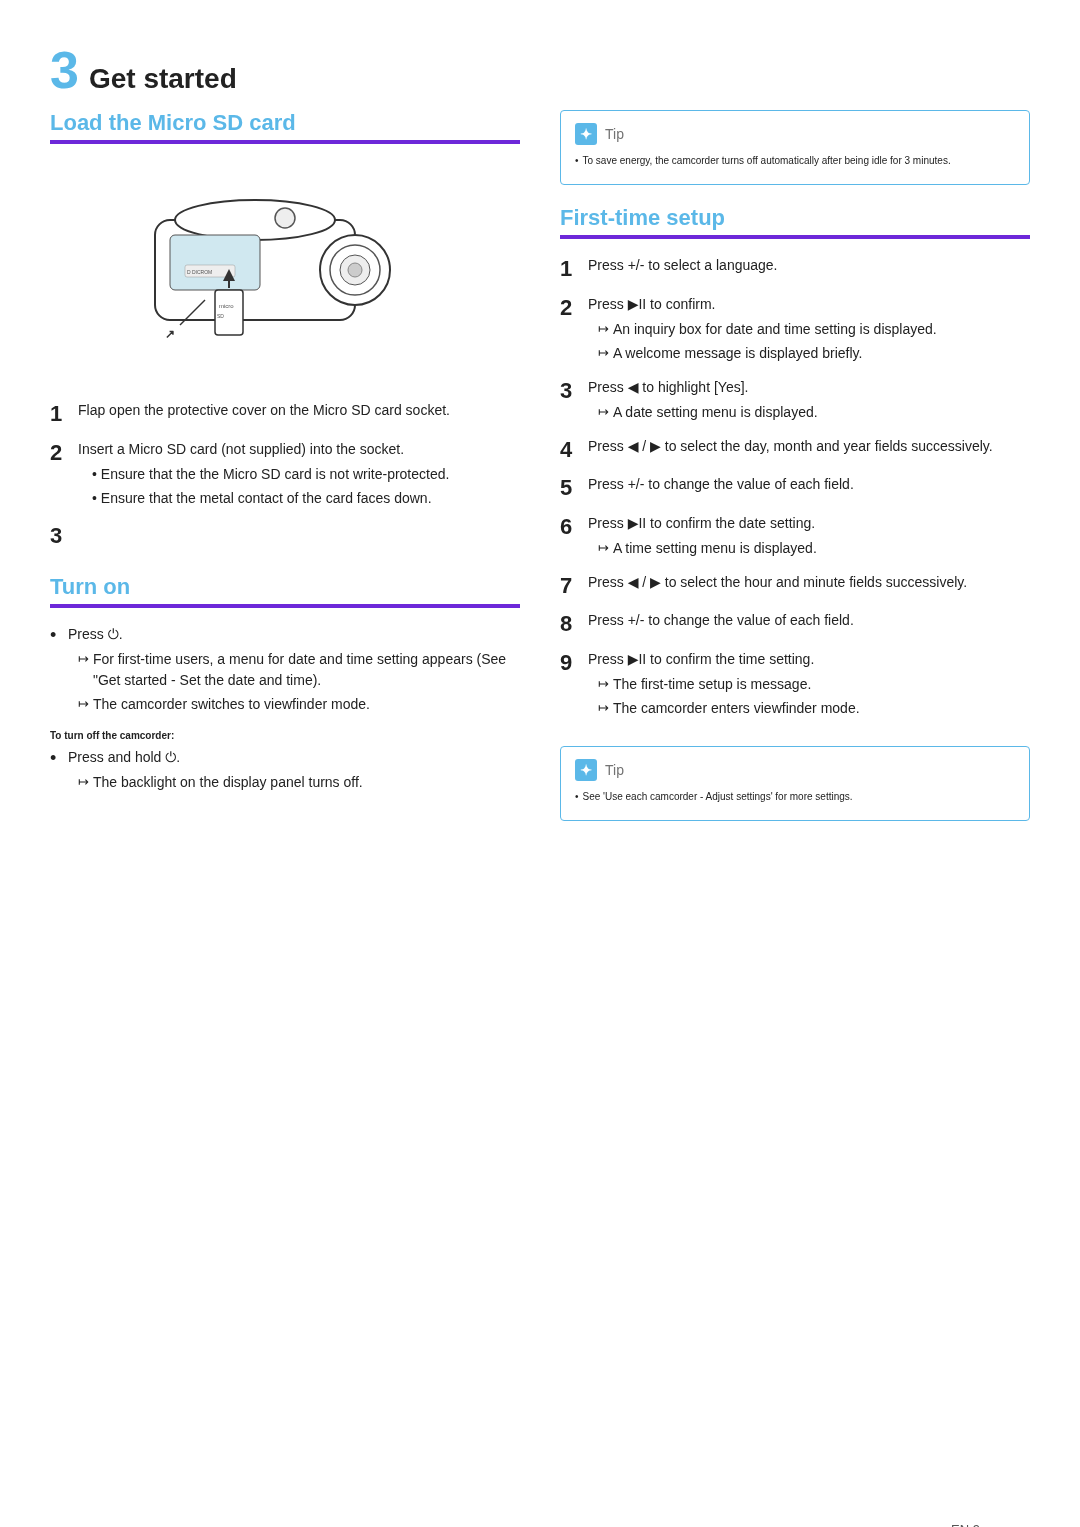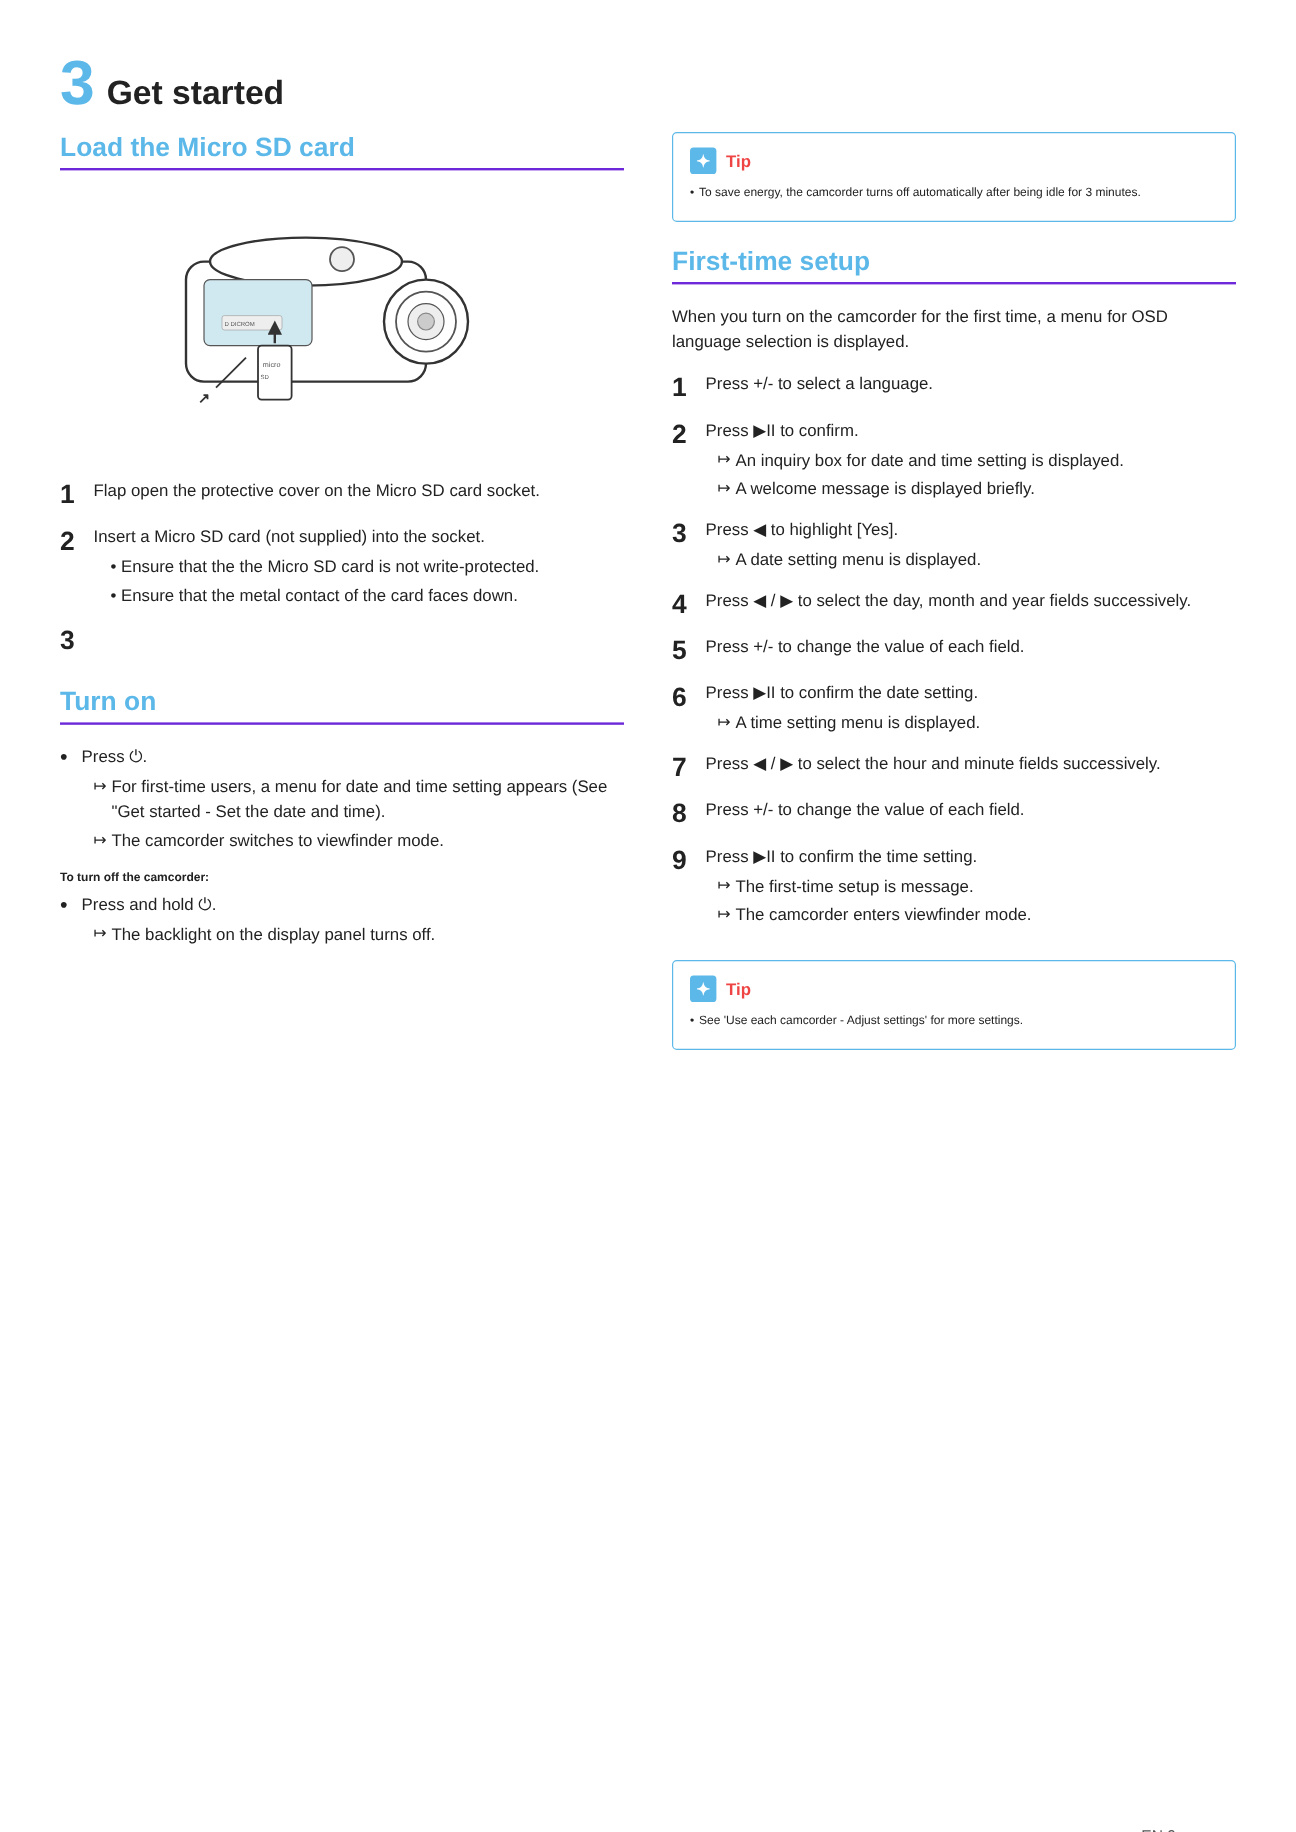--- a/index.html
+++ b/index.html
@@ -24,21 +24,21 @@
       font-size: 52px;
       font-weight: bold;
       margin-right: 10px;
     }
 
     
     .section-heading {
       font-size: 22px;
       font-weight: bold;
       color: #5bb8e8;
-      border-bottom: 2px solid #6d28d9;
+      border-bottom: 4px solid #6d28d9;
       padding-bottom: 4px;
       margin-bottom: 16px;
     }
 
     
     .numbered-list {
       list-style: none;
       padding: 0;
       margin: 0;
     }
@@ -127,22 +127,22 @@
       display: inline-flex;
       align-items: center;
       justify-content: center;
       color: white;
       font-weight: bold;
       font-size: 14px;
       border-radius: 3px;
       margin-right: 8px;
     }
     .tip-label {
-      font-weight: bold;
-      color: #ef4444;
+      font-weight: normal;
+      color: #737373;
       font-size: 14px;
     }
     .tip-content {
       font-size: 10px;
       line-height: 1.5;
     }
     .tip-content li {
       display: flex;
       align-items: flex-start;
       margin-bottom: 4px;
@@ -298,21 +298,20 @@
           <span class="tip-icon">✦</span>
           <span class="tip-label">Tip</span>
         </div>
         <ul class="tip-content">
           <li>To save energy, the camcorder turns off automatically after being idle for 3 minutes.</li>
         </ul>
       </div>
 
       <div class="section-block" style="margin-top: 4px;">
         <h2 class="section-heading">First-time setup</h2>
-        <p style="margin-bottom: 14px; line-height: 1.5;">When you turn on the camcorder for the first time, a menu for OSD language selection is displayed.</p>
 
         <ol class="numbered-list">
           <li>
             <span class="num">1</span>
             <div class="list-content">Press +/- to select a language.</div>
           </li>
           <li>
             <span class="num">2</span>
             <div class="list-content">
               <span>Press ▶II to confirm.</span>

